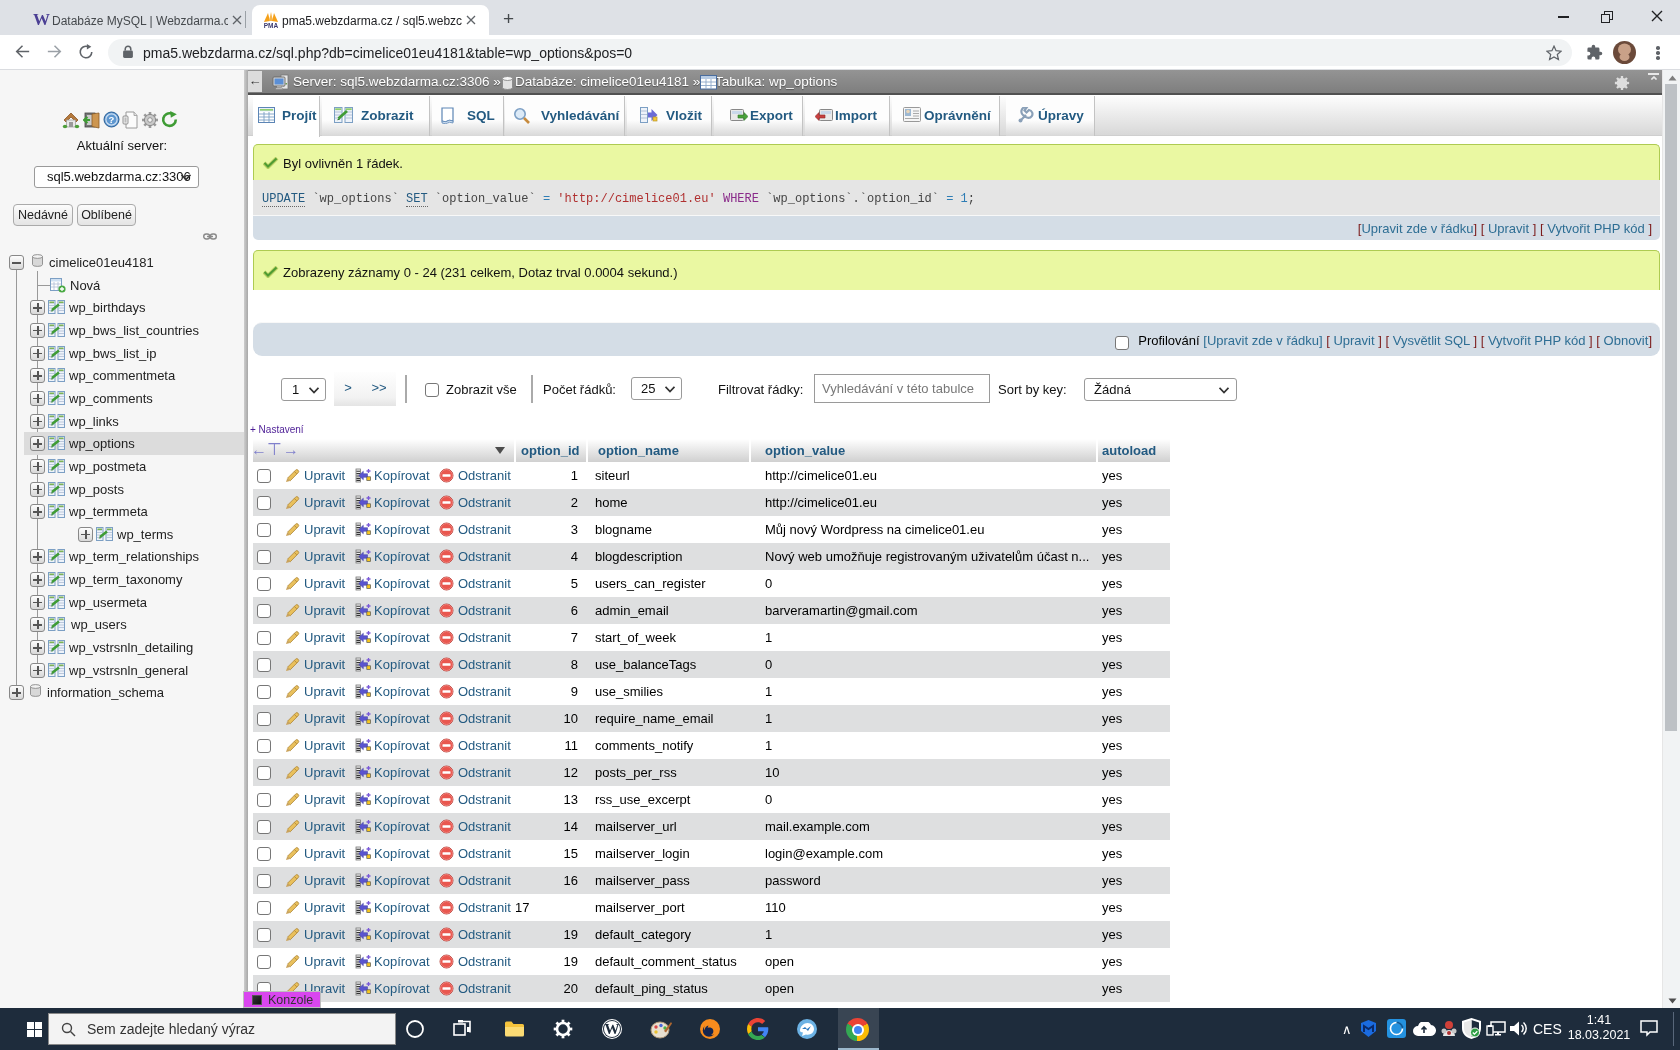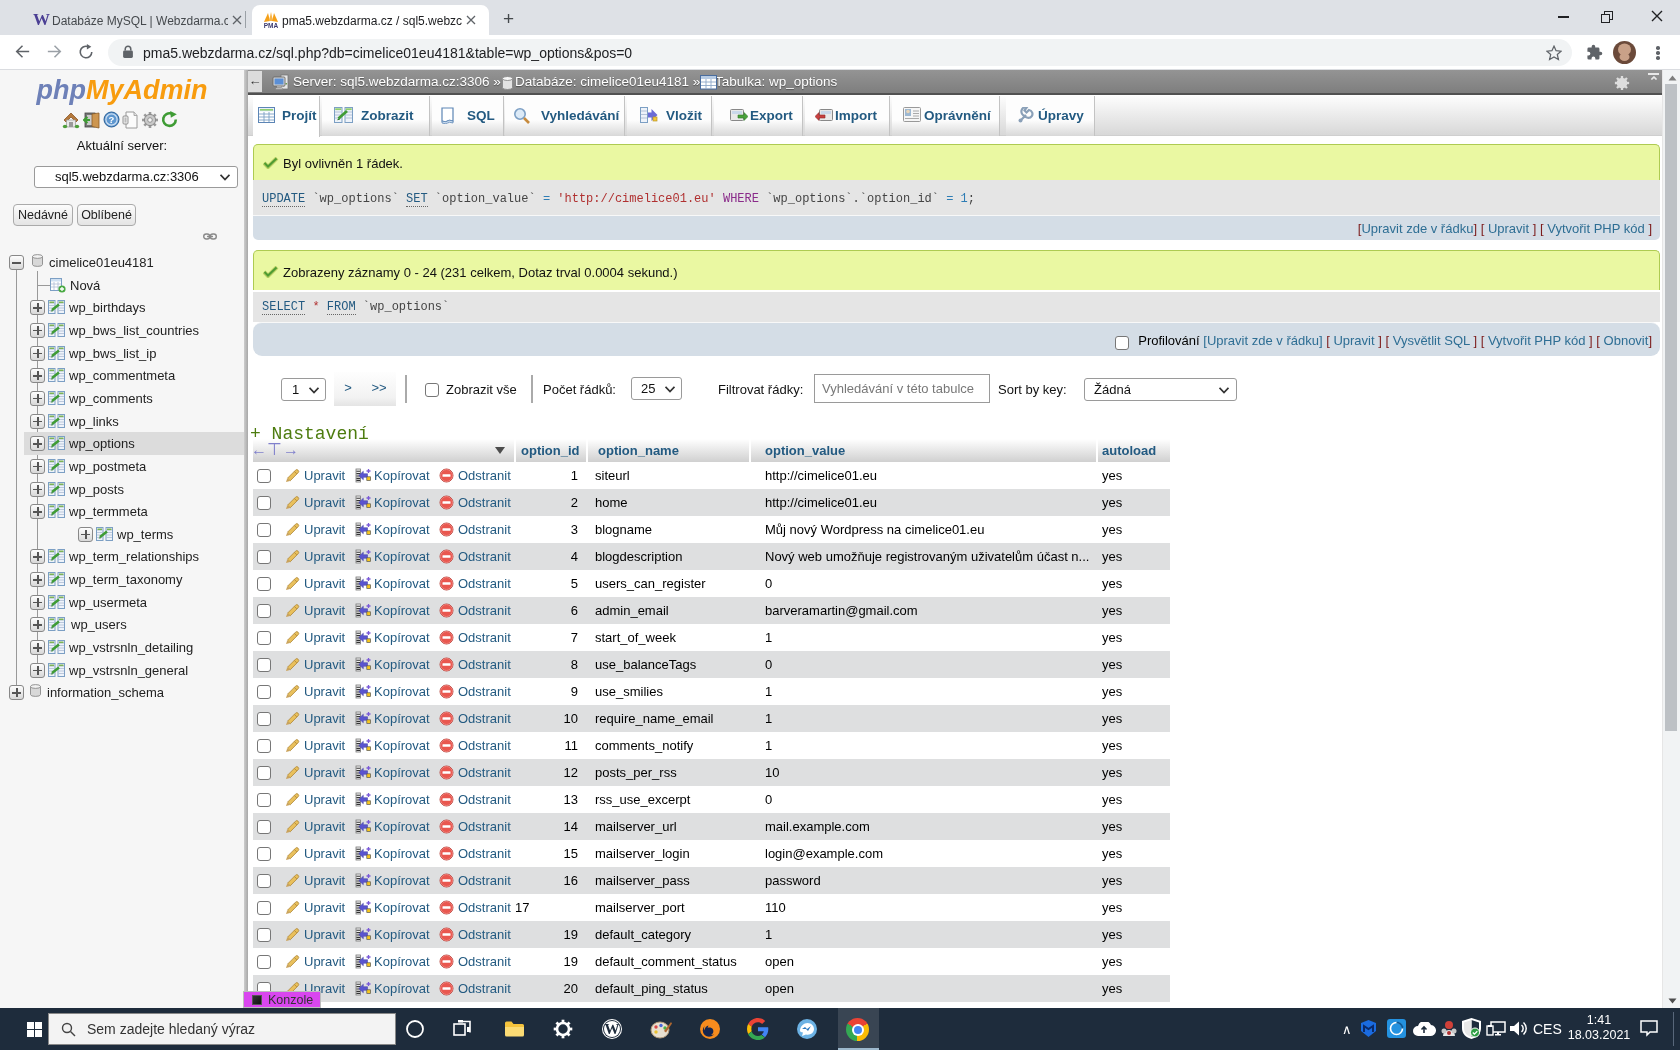--- a/index.html
+++ b/index.html
@@ -20,21 +20,21 @@
 
 #page{left:0;top:70px;width:1680px;height:938px;background:#fff;overflow:hidden;}
 
 #sidebar{left:0;top:0;width:244px;height:938px;background:#f6f6f6;}
 #navdivider{left:244px;top:0;width:4px;height:938px;background:linear-gradient(90deg,#cdcdcd,#a8a8a8);}
 #pmalogo{left:0;top:5px;width:244px;text-align:center;font-size:27px;font-weight:bold;font-style:italic;letter-spacing:0px;}
 #pmalogo .p1{color:#6e81b8;}
 #pmalogo .p2{color:#f89c0e;}
 #aktserver{left:0;top:68px;width:244px;text-align:center;font-size:13px;color:#111;}
 .selbox{background:#fff;border:1px solid #9a9a9a;border-radius:3px;font-size:13px;color:#111;}
-#srvsel{left:34px;top:96px;width:204px;height:22px;line-height:20px;padding-left:20px;}
+#srvsel{left:34px;top:96px;width:165px;height:22px;line-height:20px;padding-left:12px;}
 .navbtn{top:134px;height:22px;border:1px solid #aaa;border-radius:4px;background:linear-gradient(#fcfcfc,#e4e4e4);font-size:12.5px;color:#222;text-align:center;line-height:20px;}
 #chainico{left:203px;top:162px;}
 
 .trow{position:absolute;left:0;width:244px;height:23px;font-size:13px;color:#222;}
 .tlabel{position:absolute;top:4px;white-space:nowrap;}
 .pmbox{position:absolute;width:15px;height:15px;top:4px;border:1px solid #888;border-radius:3px;background:linear-gradient(#fdfdfd,#d8d8d8);}
 .pmbox i{position:absolute;left:2px;right:2px;top:6px;height:1.6px;background:#555;}
 .pmbox b{position:absolute;top:2px;bottom:2px;left:6px;width:1.6px;background:#555;}
 .tline{position:absolute;width:1px;background:#999;}
 
@@ -132,21 +132,20 @@
     <circle cx="11.5" cy="11.5" r="11.5" fill="#6b4a3a"></circle>
     <ellipse cx="11.5" cy="8.5" rx="6.5" ry="6" fill="#c9a188"></ellipse>
     <path d="M0 23 a11.5 11.5 0 0 0 23 0 Z" fill="#2a2f3a"></path>
     <ellipse cx="11.5" cy="16" rx="5" ry="4" fill="#c9a188"></ellipse>
   </svg>
 <div class="abs" style="left:1656px;top:46px;width:3.5px;height:3.5px;border-radius:50%;background:#5f6368;"></div>
 <div class="abs" style="left:1656px;top:51px;width:3.5px;height:3.5px;border-radius:50%;background:#5f6368;"></div>
 <div class="abs" style="left:1656px;top:56px;width:3.5px;height:3.5px;border-radius:50%;background:#5f6368;"></div>
 <div class="abs" id="page">
 <div class="abs" id="sidebar">
-<div class="abs" id="pmalogo"><span class="p1">php</span><span class="p2">MyAdmin</span></div>
 <svg class="abs" style="left:62px;top:41px;" width="18" height="18" viewBox="0 0 18 18">
 <path d="M2 9 L9 2 L16 9 L14 11 L9 6 L4 11 Z" fill="#b5793b" stroke="#8a5526" stroke-width="0.8"></path>
 <rect x="4.5" y="9" width="9" height="7" fill="#e8e8e8" stroke="#999" stroke-width="0.7"></rect>
 <rect x="7" y="11" width="4" height="5" fill="#9a9a9a"></rect>
 <ellipse cx="3" cy="15.5" rx="2.2" ry="1.8" fill="#4d9e3a"></ellipse>
         <ellipse cx="15" cy="15.5" rx="2.2" ry="1.8" fill="#4d9e3a"></ellipse>
       </svg>
 <svg class="abs" style="left:83px;top:41px;" width="18" height="18" viewBox="0 0 18 18">
 <rect x="2" y="2" width="10" height="14" fill="#777" stroke="#444" stroke-width="0.8"></rect>
 <rect x="4" y="4" width="6" height="10" fill="#ccc"></rect>
@@ -648,23 +647,20 @@
     </div>
 <div class="linkrow" style="top:145px;height:25px;">
       <div class="abs" style="right:8px;top:5px;white-space:nowrap;"><span style="color:#7c1c1c;">[</span><span class="bluelink">Upravit zde v řádku</span><span style="color:#7c1c1c;">]</span> <span style="color:#7c1c1c;">[</span> <span class="bluelink">Upravit</span> <span style="color:#7c1c1c;">]</span> <span style="color:#7c1c1c;">[</span> <span class="bluelink">Vytvořit PHP kód</span> <span style="color:#7c1c1c;">]</span></div>
     </div>
 <div class="greenbox" style="top:180px;height:40px;">
       <svg class="abs" style="left:9px;top:15px;" width="16" height="12" viewBox="0 0 16 12">
         <path d="M1 6 L5 10 L14 1" stroke="#b7cf62" stroke-width="4" fill="none"></path>
         <path d="M1.5 6 L5 9.5 L13.5 1.5" stroke="#4e9b33" stroke-width="2" fill="none"></path>
       </svg>
       <div class="msgtxt" style="top:14px;">Zobrazeny záznamy 0 - 24 (231 celkem, Dotaz trval 0.0004 sekund.)</div>
-    </div>
-<div class="sqlbox" style="top:222px;height:30px;">
-      <div class="abs" style="left:9px;top:8px;white-space:pre;"><span style="color:#235a81;border-bottom:1px dotted #666;">SELECT</span> <span style="color:#b03030;">*</span> <span style="color:#235a81;border-bottom:1px dotted #666;">FROM</span> <span>`wp_options`</span></div>
     </div>
 <div class="linkrow" style="top:252px;height:34px;border-radius:9px;">
       <div class="abs" style="right:8px;top:10px;white-space:nowrap;"><span class="cbx"></span><span style="color:#000;">Profilování</span> <span class="bluelink">[Upravit zde v řádku]</span> <span style="color:#7c1c1c;">[</span> <span class="bluelink">Upravit</span> <span style="color:#7c1c1c;">]</span> <span style="color:#7c1c1c;">[</span> <span class="bluelink">Vysvětlit SQL</span> <span style="color:#7c1c1c;">]</span> <span style="color:#7c1c1c;">[</span> <span class="bluelink">Vytvořit PHP kód</span> <span style="color:#7c1c1c;">]</span> <span style="color:#7c1c1c;">[</span> <span class="bluelink">Obnovit</span><span style="color:#7c1c1c;">]</span></div>
     </div>
 <div class="cb" style="left:1115px;top:266px;"></div>
 <div class="abs selbox" style="left:281px;top:308px;width:45px;height:23px;line-height:21px;padding-left:10px;">1<svg class="abs" style="right:6px;top:8px;" width="10" height="7" viewBox="0 0 10 7">
         <path d="M0.5 0.8 L5 5.5 L9.5 0.8" stroke="#333" stroke-width="1.8" fill="none"></path>
       </svg></div>
 <div class="pagebtn" style="left:334px;width:28px;">&gt;</div>
 <div class="pagebtn" style="left:362px;width:34px;">&gt;&gt;</div>
@@ -675,21 +671,21 @@
 <div class="navlabel" style="left:543px;top:312px;">Počet řádků:</div>
 <div class="abs selbox" style="left:631px;top:307px;width:51px;height:23px;line-height:21px;padding-left:9px;">25<svg class="abs" style="right:6px;top:8px;" width="10" height="7" viewBox="0 0 10 7">
         <path d="M0.5 0.8 L5 5.5 L9.5 0.8" stroke="#333" stroke-width="1.8" fill="none"></path>
       </svg></div>
 <div class="navlabel" style="left:718px;top:312px;">Filtrovat řádky:</div>
 <div class="abs" style="left:814px;top:304px;width:176px;height:29px;background:#fff;border:1px solid #9a9a9a;font-size:13px;color:#787878;line-height:27px;padding-left:7px;">Vyhledávání v této tabulce</div>
 <div class="navlabel" style="left:998px;top:312px;">Sort by key:</div>
 <div class="abs selbox" style="left:1084px;top:308px;width:153px;height:23px;line-height:21px;padding-left:9px;">Žádná<svg class="abs" style="right:7px;top:8px;" width="10" height="7" viewBox="0 0 10 7">
         <path d="M0.5 0.8 L5 5.5 L9.5 0.8" stroke="#333" stroke-width="1.8" fill="none"></path>
       </svg></div>
-<div class="abs" style="left:250px;top:354px;font-size:18px;color:#4d7c0f;font-family:Liberation Mono, monospace;">+ Nastavení</div>
+<div class="abs" style="left:250px;top:354px;font-size:10px;color:#4c1d95;">+ Nastavení</div>
 <div class="abs" id="thead"></div>
 <div class="thsep" style="left:514px;"></div>
 <div class="thsep" style="left:586px;"></div>
 <div class="thsep" style="left:749px;"></div>
 <div class="thsep" style="left:1096px;"></div>
 <div class="abs" style="left:251px;top:371px;font-size:16px;color:#8080cc;">←</div>
 <div class="abs" style="left:267px;top:369px;font-size:17px;color:#8080cc;">⊤</div>
 <div class="abs" style="left:283px;top:371px;font-size:16px;color:#8080cc;">→</div>
 <svg class="abs" style="left:494px;top:376px;" width="12" height="9" viewBox="0 0 12 9">
       <path d="M1 1 L11 1 L6 8 Z" fill="#4d4d4d"></path>

